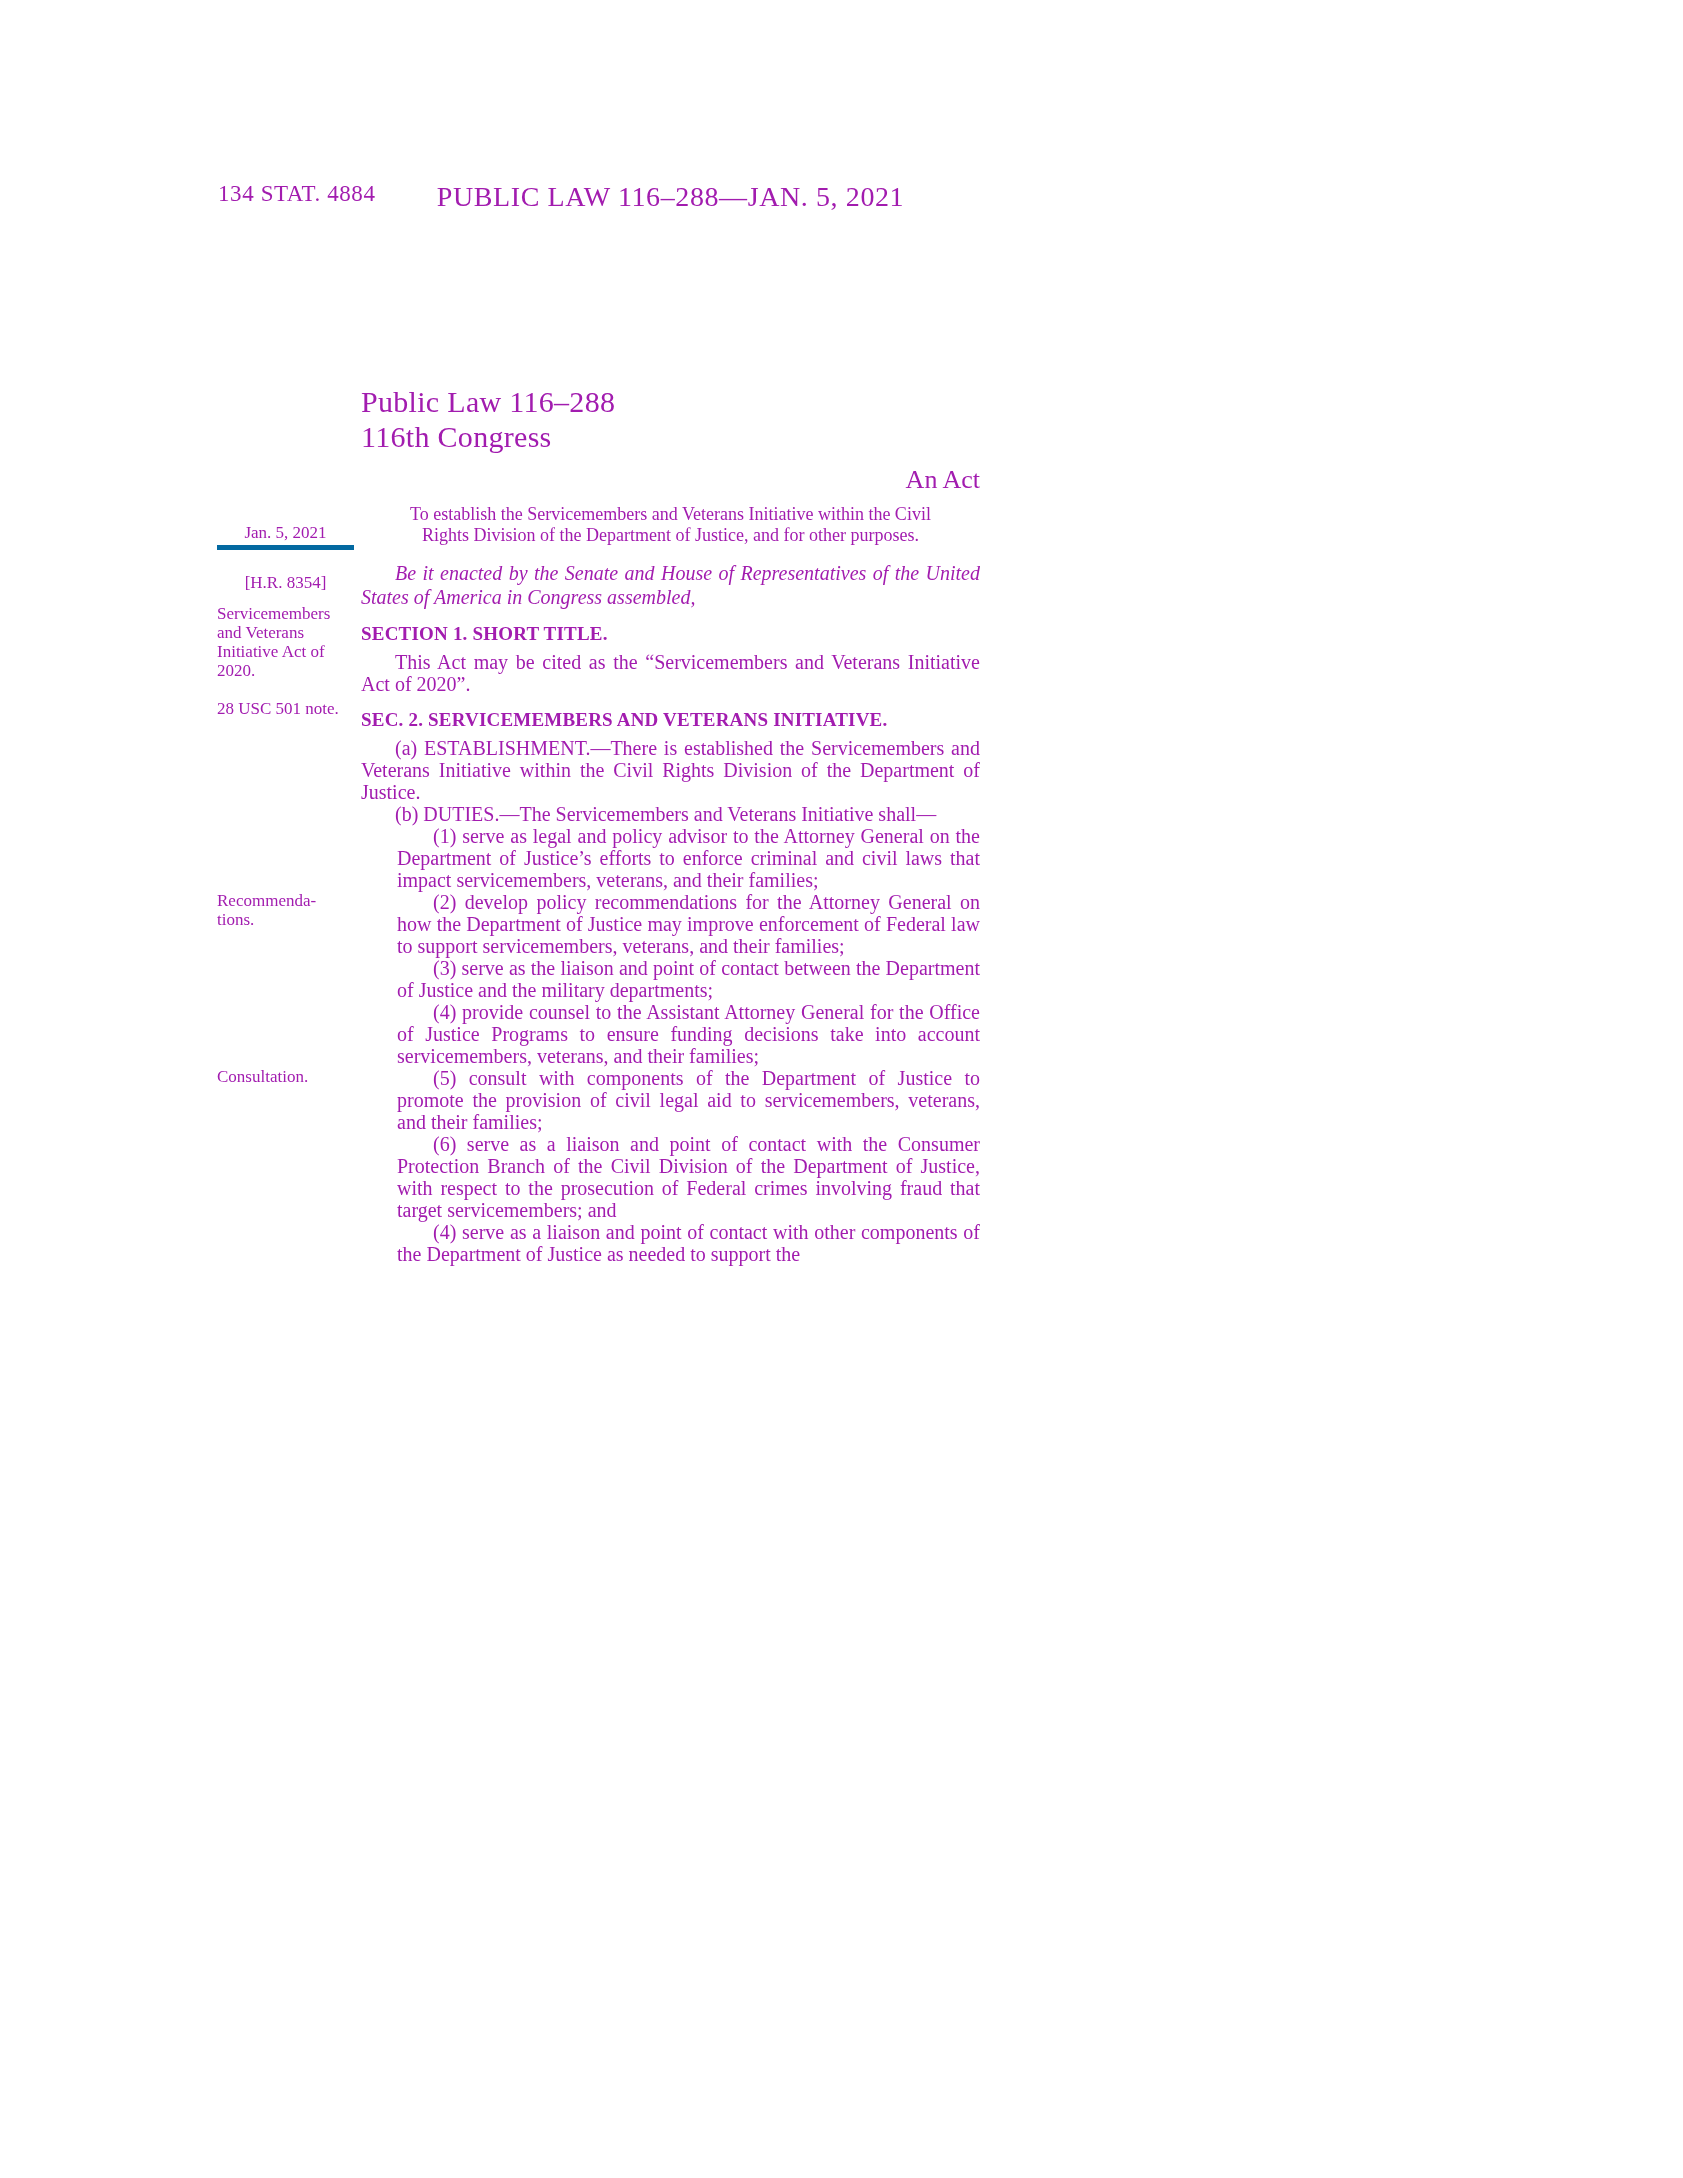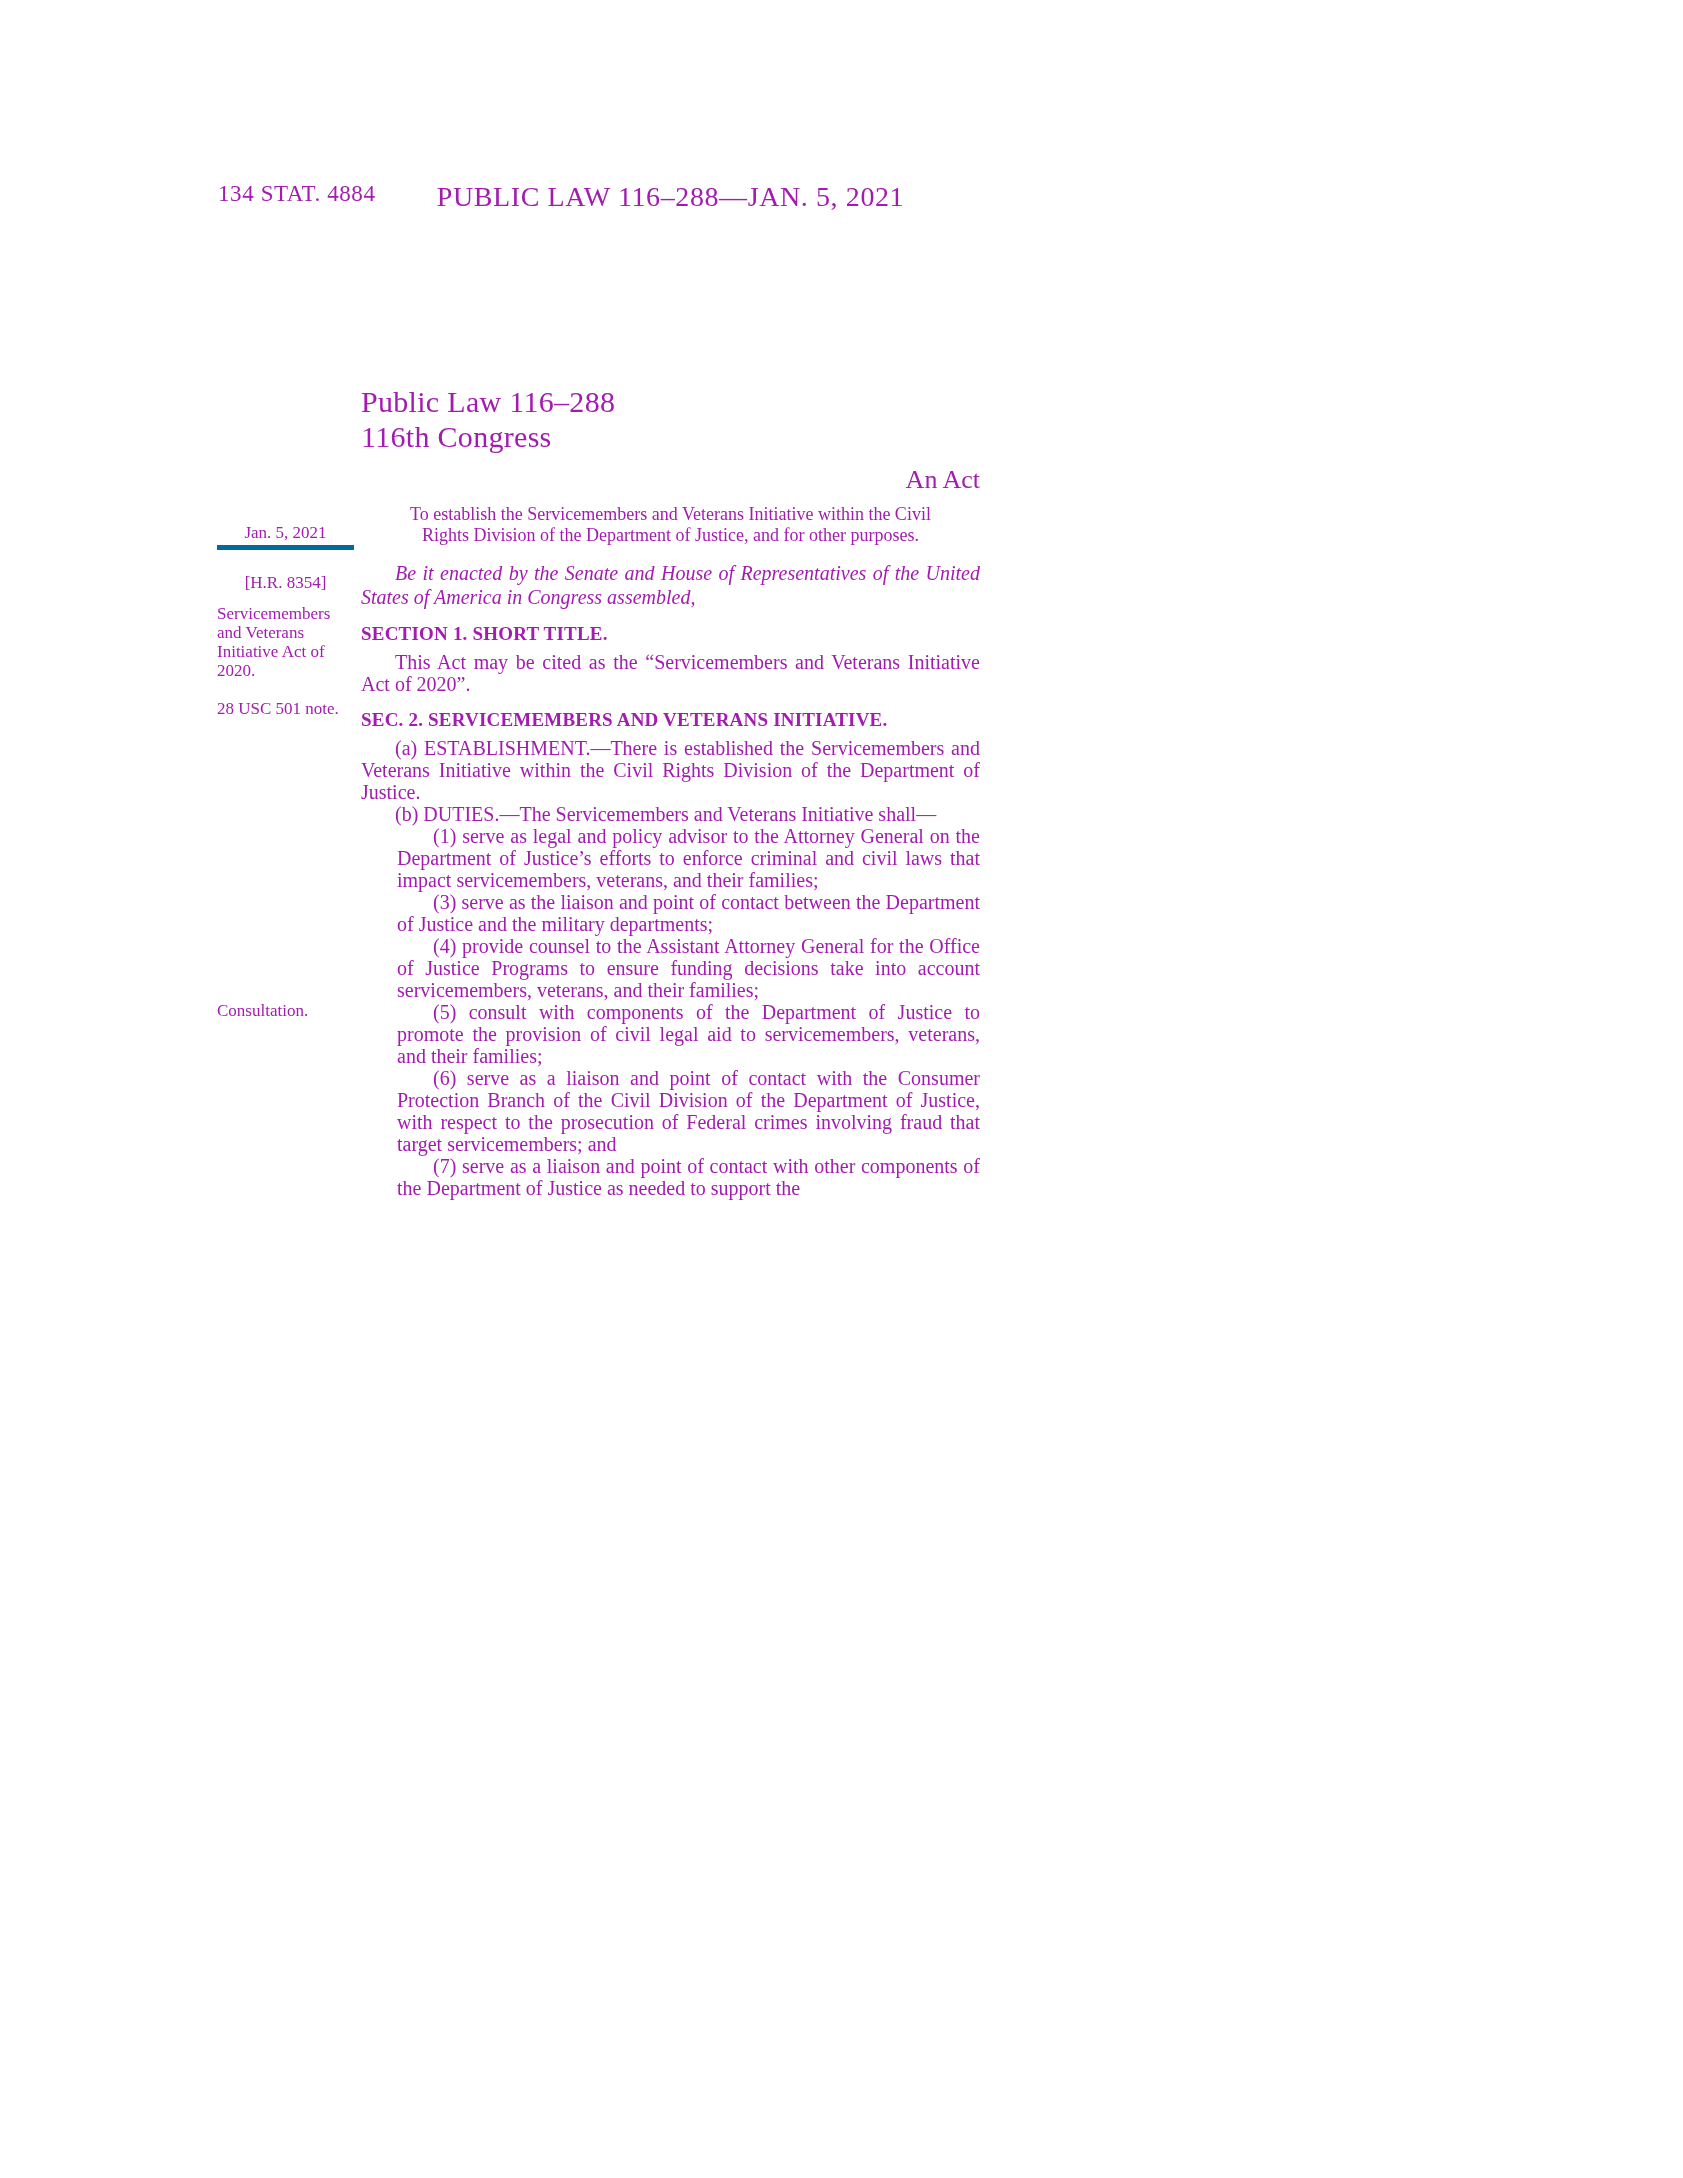--- a/index.html
+++ b/index.html
@@ -106,37 +106,42 @@
     <p class="para">This Act may be cited as the “Servicemembers and Veterans Initiative Act of 2020”.</p>
 
     <h3 class="sec-heading">SEC. 2. SERVICEMEMBERS AND VETERANS INITIATIVE.</h3>
     <p class="para">(a) ESTABLISHMENT.—There is established the Servicemembers and Veterans Initiative within the Civil Rights Division of the Department of Justice.</p>
     <p class="para">(b) DUTIES.—The Servicemembers and Veterans Initiative shall—</p>
 
     <div class="row">
       <p class="sub">(1) serve as legal and policy advisor to the Attorney General on the Department of Justice’s efforts to enforce criminal and civil laws that impact servicemembers, veterans, and their families;</p>
     </div>
 
+    <div class="row">
+      <aside class="margin-note">Recommenda-
+tions.</aside>
+      <p class="sub">(2) develop policy recommendations for the Attorney General on how the Department of Justice may improve enforcement of Federal law to support servicemembers, veterans, and their families;</p>
+    </div>
 
     <div class="row">
       <p class="sub">(3) serve as the liaison and point of contact between the Department of Justice and the military departments;</p>
     </div>
 
     <div class="row">
       <p class="sub">(4) provide counsel to the Assistant Attorney General for the Office of Justice Programs to ensure funding decisions take into account servicemembers, veterans, and their families;</p>
     </div>
 
     <div class="row">
       <aside class="margin-note">Consultation.</aside>
       <p class="sub">(5) consult with components of the Department of Justice to promote the provision of civil legal aid to servicemembers, veterans, and their families;</p>
     </div>
 
     <div class="row">
       <p class="sub">(6) serve as a liaison and point of contact with the Consumer Protection Branch of the Civil Division of the Department of Justice, with respect to the prosecution of Federal crimes involving fraud that target servicemembers; and</p>
     </div>
 
     <div class="row">
-      <p class="sub">(7) serve as a liaison and point of contact with other components of the Department of Justice as needed to support the</p>
+      <p class="sub">(4) serve as a liaison and point of contact with other components of the Department of Justice as needed to support the</p>
     </div>
 
   </main>
 </div>
 
 
 </body></html>

